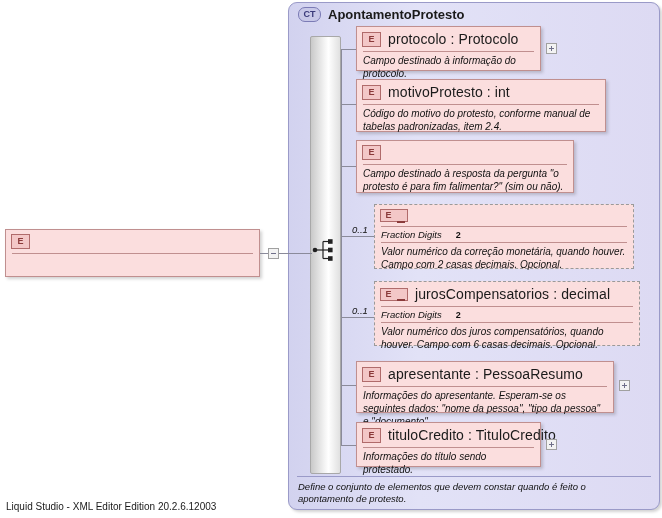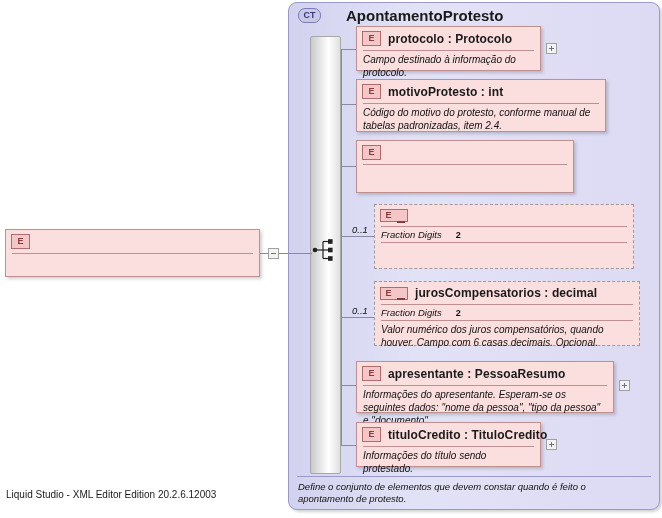--- a/index.html
+++ b/index.html
@@ -82,22 +82,22 @@
   .etag-opt .dash::before {
     content: "";
     position: absolute;
     left: 1px;
     top: 5px;
     width: 8px;
     height: 2px;
     background: #8a3a3a;
   }
   .elem-name {
-    font-weight: bold;
-    font-size: 12px;
+    font-weight: normal;
+    font-size: 14px;
     color: #1a1a1a;
     letter-spacing: 0.1px;
   }
   .elem-sep {
     height: 1px;
     background: #c08f8f;
     margin: 0 6px;
   }
   .elem-desc {
     font-style: italic;
@@ -142,23 +142,22 @@
     border-radius: 7px;
     background: #c8c8e8;
     font-size: 9px;
     font-weight: bold;
     color: #3a3a7a;
     line-height: 1;
     margin-right: 7px;
   }
   .ct-name {
     font-weight: bold;
-    font-size: 15px;
+    font-size: 13px;
     color: #1a1a1a;
-    margin-left: 18px;
   }
   .ct-footer-sep {
     position: absolute;
     left: 8px;
     right: 8px;
     height: 1px;
     background: #9a9ac8;
   }
   .ct-footer-text {
     position: absolute;
@@ -232,21 +231,21 @@
     font-style: italic;
     font-size: 9.5px;
     color: #111111;
     white-space: nowrap;
   }
 
   
   .footer-text {
     position: absolute;
     left: 6px;
-    bottom: 18px;
+    bottom: 6px;
     font-size: 10px;
     color: #1a1a1a;
     white-space: nowrap;
   }
 </style>
 </head>
 <body>
 
 <div class="ct-box" style="left:288px; top:2px; width:372px; height:508px;">
   <div class="ct-header">
@@ -305,37 +304,39 @@
   <div class="elem-sep"></div>
   <div class="elem-desc">Código do motivo do protesto,  conforme manual de tabelas padronizadas, item 2.4.</div>
 </div>
 
 <div class="line-h" style="left:341px; top:166px; width:15px;"></div>
 <div class="elem-box elem-shadow" style="left:356px; top:140px; width:218px; height:53px;">
   <div class="elem-title">
     <span class="etag">E</span>
   </div>
   <div class="elem-sep"></div>
+  <div class="elem-desc">Campo destinado à resposta da pergunta "o protesto é para fim falimentar?" (sim ou não).</div>
 </div>
 
 <div class="line-h" style="left:341px; top:236px; width:33px;"></div>
 <div class="card-label" style="left:352px; top:224px;">0..1</div>
 <div class="elem-box optional" style="left:374px; top:204px; width:260px; height:65px;">
   <div class="elem-title">
     <span class="etag-opt">
       <span class="ltr">E</span>
       <span class="dash"></span>
     </span>
   </div>
   <div class="elem-sep"></div>
   <div class="facet-row">
     <span class="facet-label">Fraction Digits</span>
     <span class="facet-val">2</span>
   </div>
   <div class="elem-sep"></div>
+  <div class="elem-desc">Valor numérico da correção monetária, quando houver. Campo com 2 casas decimais. Opcional.</div>
 </div>
 
 <div class="line-h" style="left:341px; top:317px; width:33px;"></div>
 <div class="card-label" style="left:352px; top:305px;">0..1</div>
 <div class="elem-box optional" style="left:374px; top:281px; width:266px; height:65px;">
   <div class="elem-title">
     <span class="etag-opt">
       <span class="ltr">E</span>
       <span class="dash"></span>
     </span>

